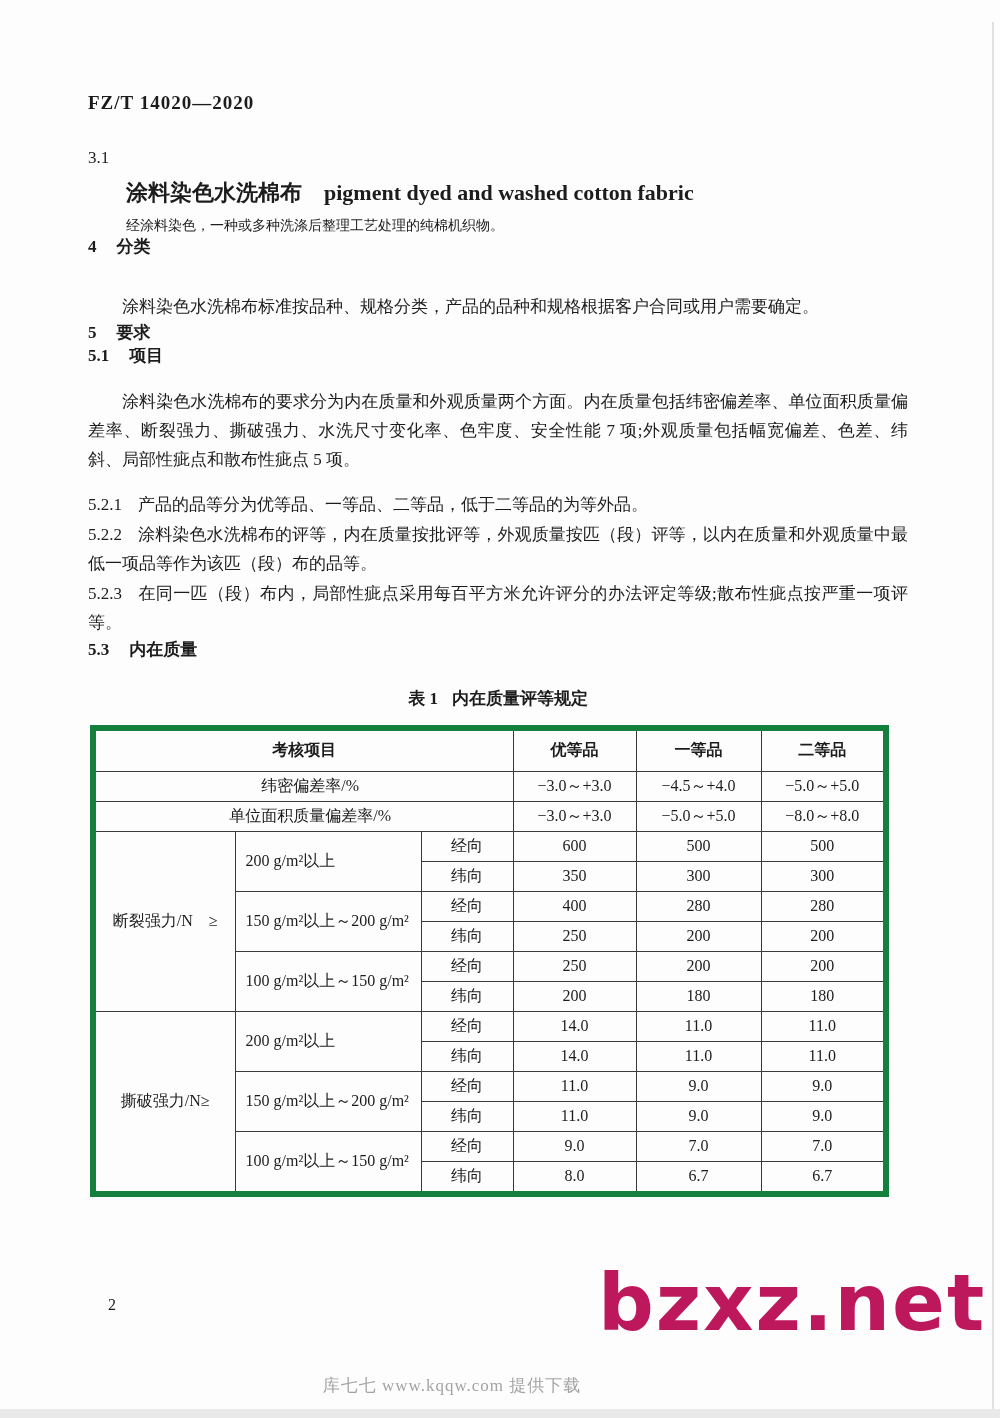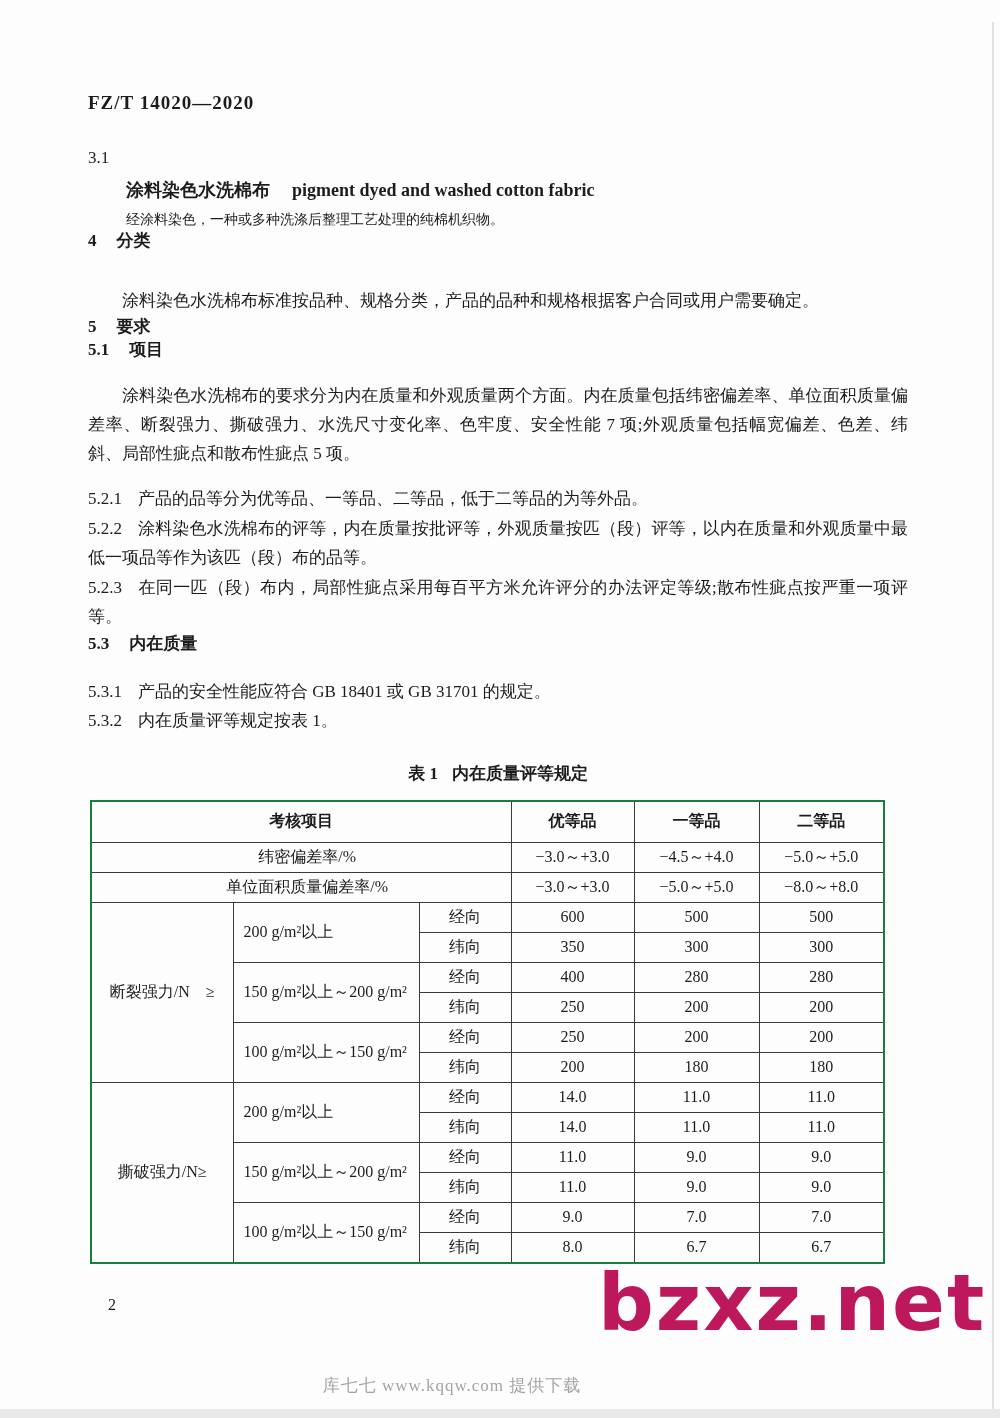--- a/index.html
+++ b/index.html
@@ -10,21 +10,21 @@
   }
   .page{position:relative;width:1000px;height:1418px;}
   .content{
     position:relative;z-index:2;
     padding:0 92px 0 88px;
   }
   .doc-code{
     margin:0;padding-top:92px;font-size:19px;font-weight:bold;letter-spacing:1px;
   }
   .clause-num-line{margin:34px 0 8px 0;font-size:17px;}
-  .term-line{margin:10px 0 0 38px;font-size:18px;font-weight:bold;}
+  .term-line{margin:10px 0 0 38px;font-size:22px;font-weight:bold;}
   .term-line .en{margin-left:22px;}
   .term-def{margin:9px 0 0 38px;font-size:14px;}
   h2.sec{
     margin:0;font-size:17px;font-weight:bold;
   }
   .sec .num{margin-right:20px;}
   .sec-4{margin-top:46px;}
   .body-p{
     margin:0;font-size:17px;line-height:29px;text-align:justify;
   }
@@ -47,21 +47,21 @@
   .tbl-caption .cap-label{margin-right:14px;}
   table.t1{
     border-collapse:collapse;margin:15px 0 0 2px;
     table-layout:fixed;width:793px;background:transparent;
     font-size:16px;
   }
   table.t1 th,table.t1 td{
     border:1px solid #3a3a3a;padding:0;vertical-align:middle;
     font-weight:normal;background:transparent;
   }
-  table.t1{border:2px solid #15803d;}
+  table.t1{border:6px solid #15803d;}
   table.t1 th{font-weight:bold;height:40px;text-align:center;}
   table.t1 td{height:29px;text-align:center;}
   td.lbl{text-align:center;padding-left:12px !important;}
   td.wt{text-align:left !important;padding-left:10px !important;}
   td.grp{text-align:center;}
   
   .watermark{
     position:absolute;left:598px;top:1258px;z-index:1;
     font-family:"DejaVu Sans","Liberation Sans",sans-serif;
     font-size:78px;font-weight:bold;color:#be185d;letter-spacing:2px;
@@ -109,24 +109,20 @@
 
 
     <div class="clauses">
       <p class="clause"><span class="cnum">5.2.1</span><span>产品的品等分为优等品、一等品、二等品，低于二等品的为等外品。</span></p>
       <p class="clause"><span class="cnum">5.2.2</span><span>涂料染色水洗棉布的评等，内在质量按批评等，外观质量按匹（段）评等，以内在质量和外观质量中最低一项品等作为该匹（段）布的品等。</span></p>
       <p class="clause"><span class="cnum">5.2.3</span><span>在同一匹（段）布内，局部性疵点采用每百平方米允许评分的办法评定等级;散布性疵点按严重一项评等。</span></p>
     </div>
 
     <h2 class="sec sec-53"><span class="num">5.3</span><span>内在质量</span></h2>
 
-    <div class="clauses-53">
-      <p class="clause"><span class="cnum">5.3.1</span><span>产品的安全性能应符合 GB 18401 或 GB 31701 的规定。</span></p>
-      <p class="clause"><span class="cnum">5.3.2</span><span>内在质量评等规定按表 1。</span></p>
-    </div>
 
     <div class="tbl-caption"><span class="cap-label">表 1</span><span>内在质量评等规定</span></div>
 
     <table class="t1">
       <colgroup>
         <col style="width:142px">
           <col style="width:186px">
           <col style="width:92px">
         <col style="width:123px">
           <col style="width:125px">

